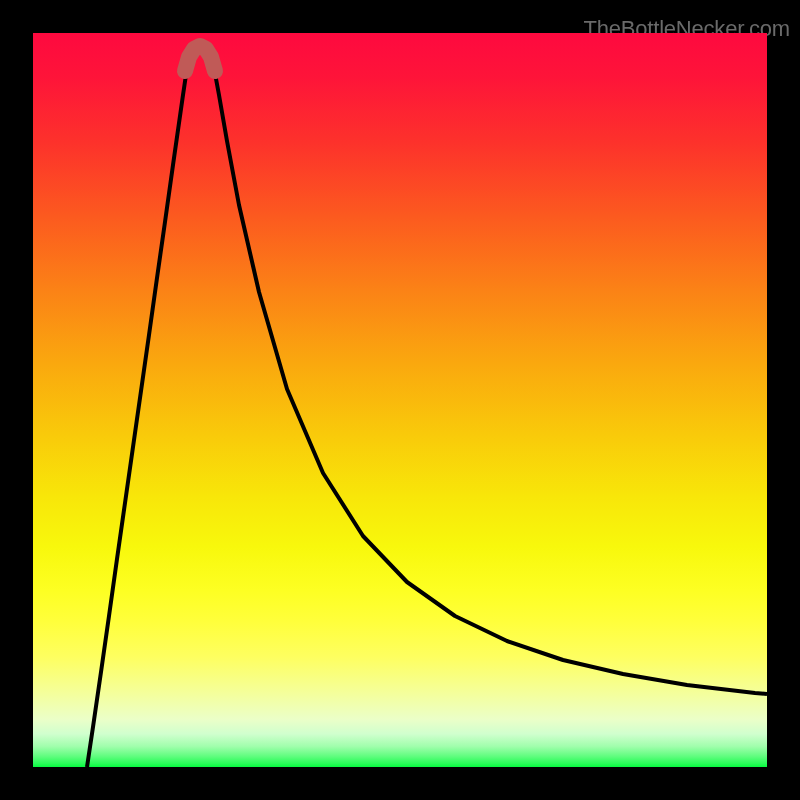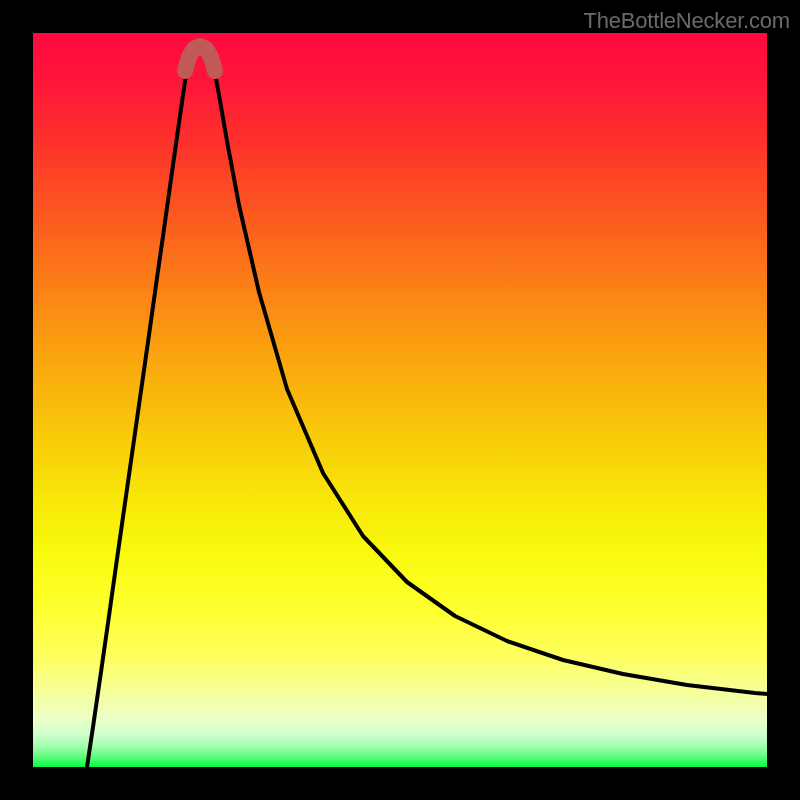--- a/index.html
+++ b/index.html
@@ -20,21 +20,21 @@
   .plot-area {
     position: absolute;
     left: 33px;
     top: 33px;
     width: 734px;
     height: 734px;
     overflow: hidden;
   }
   .credit {
     position: absolute;
-    top: 8px;
+    top: 16px;
     right: 10px;
     font-size: 22px;
     color: #6a6a6a;
     font-weight: 500;
     letter-spacing: -0.2px;
   }
   svg { display: block; }
 </style>
 </head>
 <body>

